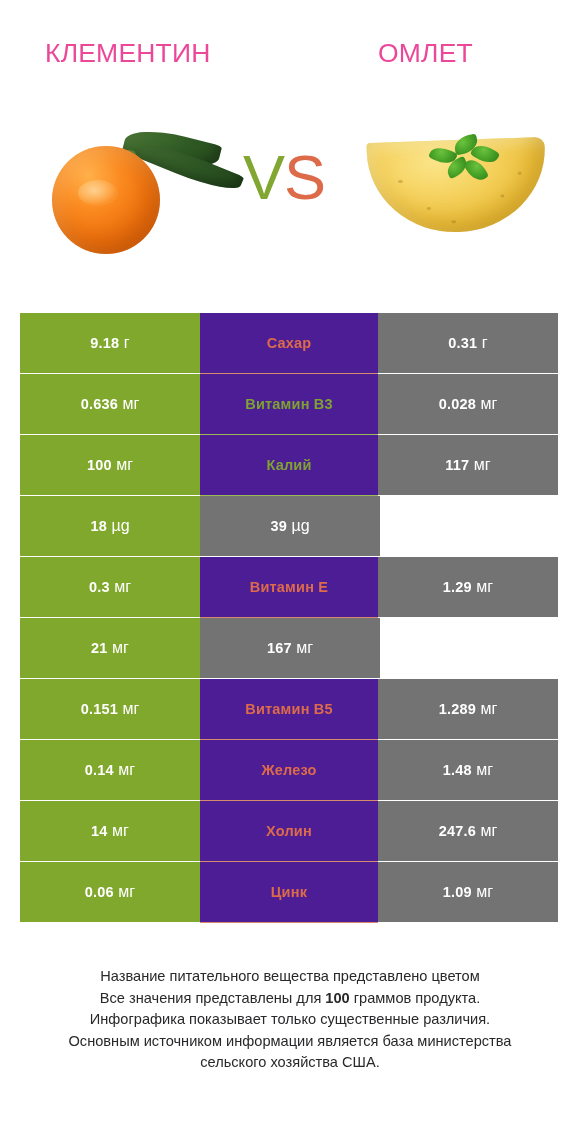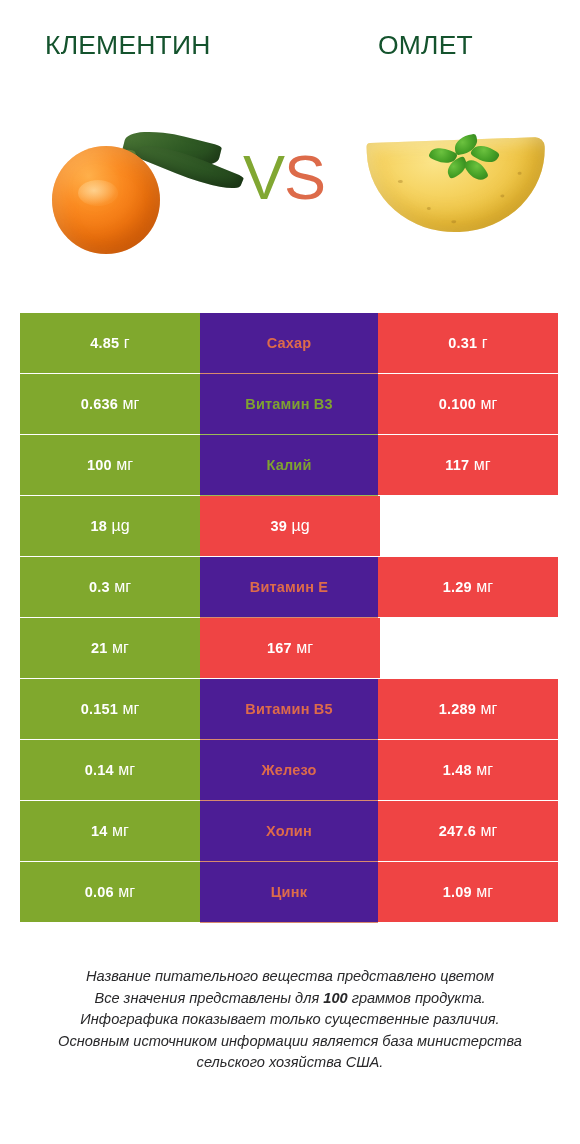--- a/index.html
+++ b/index.html
@@ -18,24 +18,24 @@
   
   .titles {
     position: absolute;
     top: 18px;
     left: 0;
     width: 580px;
     height: 46px;
   }
   .title {
     position: absolute;
-    top: 8px;
+    top: 16px;
     font-size: 26.5px;
     letter-spacing: 0.2px;
-    color: #14532d;
+    color: #ec4899;
     font-weight: 400;
     white-space: nowrap;
     line-height: 38px;
   }
   .title-left  { left: 45px; }
   .title-right { left: 378px; }
 
   
   .hero {
     position: absolute;
@@ -198,21 +198,21 @@
     background: #80a82d;
     color: #ffffff;
   }
   .cell-center {
     width: 178px;
     background: #4c1d95;
     position: relative;
   }
   .cell-right {
     width: 180px;
-    background: #ef4444;
+    background: #737373;
     color: #ffffff;
   }
   .val {
     font-size: 14.5px;
     font-weight: 700;
     letter-spacing: 0.2px;
     white-space: nowrap;
   }
   .nutrient {
     font-size: 14.5px;
@@ -240,21 +240,21 @@
     position: absolute;
     left: 0;
     top: 966px;
     width: 580px;
     text-align: center;
     font-size: 14.6px;
     line-height: 21.5px;
     color: #28282a;
     font-weight: 400;
   }
-  .footer div { white-space: nowrap; font-style: italic; }
+  .footer div { white-space: nowrap; }
   .footer b { font-weight: 700; }
 </style>
 </head>
 <body>
 
 <div class="titles">
   <div class="title title-left">КЛЕМЕНТИН</div>
   <div class="title title-right">ОМЛЕТ</div>
 </div>
 
@@ -288,32 +288,32 @@
       <div class="leaflet lf3"></div>
       <div class="leaflet lf4"></div>
       <div class="leaflet lf5"></div>
     </div>
   </div>
 
 </div>
 
 <div class="table" id="comparison-table">
     <div class="row win-right">
-      <div class="cell cell-left"><span class="val">4.85</span>&nbsp;<span class="unit">г</span></div>
+      <div class="cell cell-left"><span class="val">9.18</span>&nbsp;<span class="unit">г</span></div>
       <div class="cell cell-center">
         <span class="nutrient win-right">Сахар</span>
       </div>
       <div class="cell cell-right"><span class="val">0.31</span>&nbsp;<span class="unit">г</span></div>
     </div>
     <div class="row win-left">
       <div class="cell cell-left"><span class="val">0.636</span>&nbsp;<span class="unit">мг</span></div>
       <div class="cell cell-center">
         <span class="nutrient win-left">Витамин B3</span>
       </div>
-      <div class="cell cell-right"><span class="val">0.100</span>&nbsp;<span class="unit">мг</span></div>
+      <div class="cell cell-right"><span class="val">0.028</span>&nbsp;<span class="unit">мг</span></div>
     </div>
     <div class="row win-left">
       <div class="cell cell-left"><span class="val">100</span>&nbsp;<span class="unit">мг</span></div>
       <div class="cell cell-center">
         <span class="nutrient win-left">Калий</span>
       </div>
       <div class="cell cell-right"><span class="val">117</span>&nbsp;<span class="unit">мг</span></div>
     </div>
     <div class="row win-right">
       <div class="cell cell-left"><span class="val">18</span>&nbsp;<span class="unit">µg</span></div>

